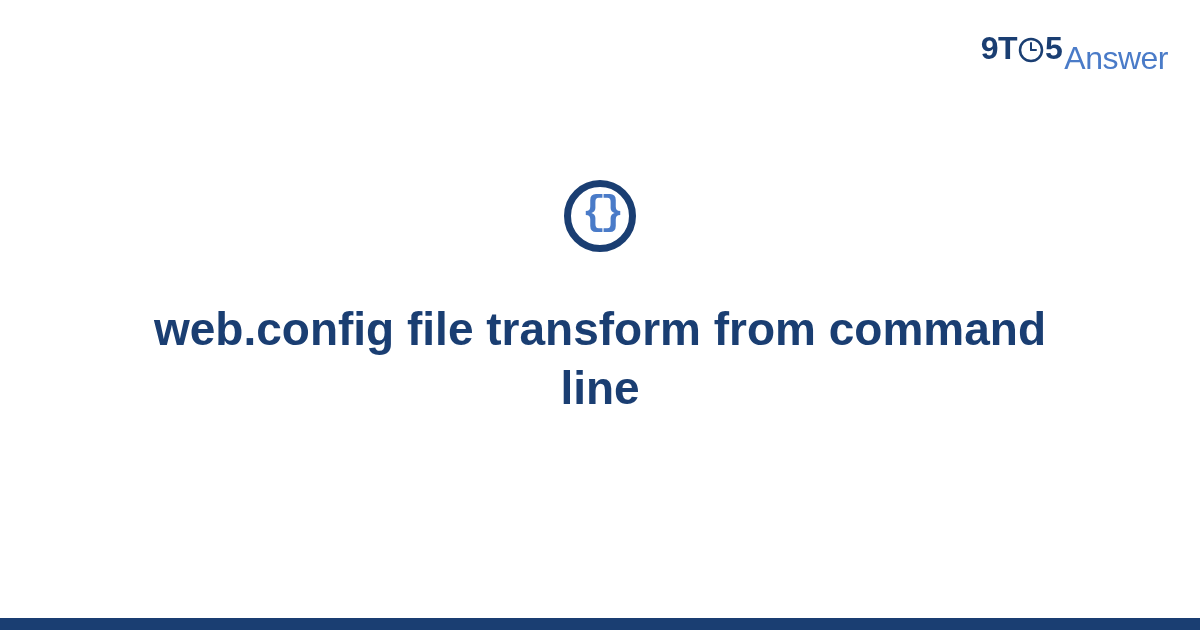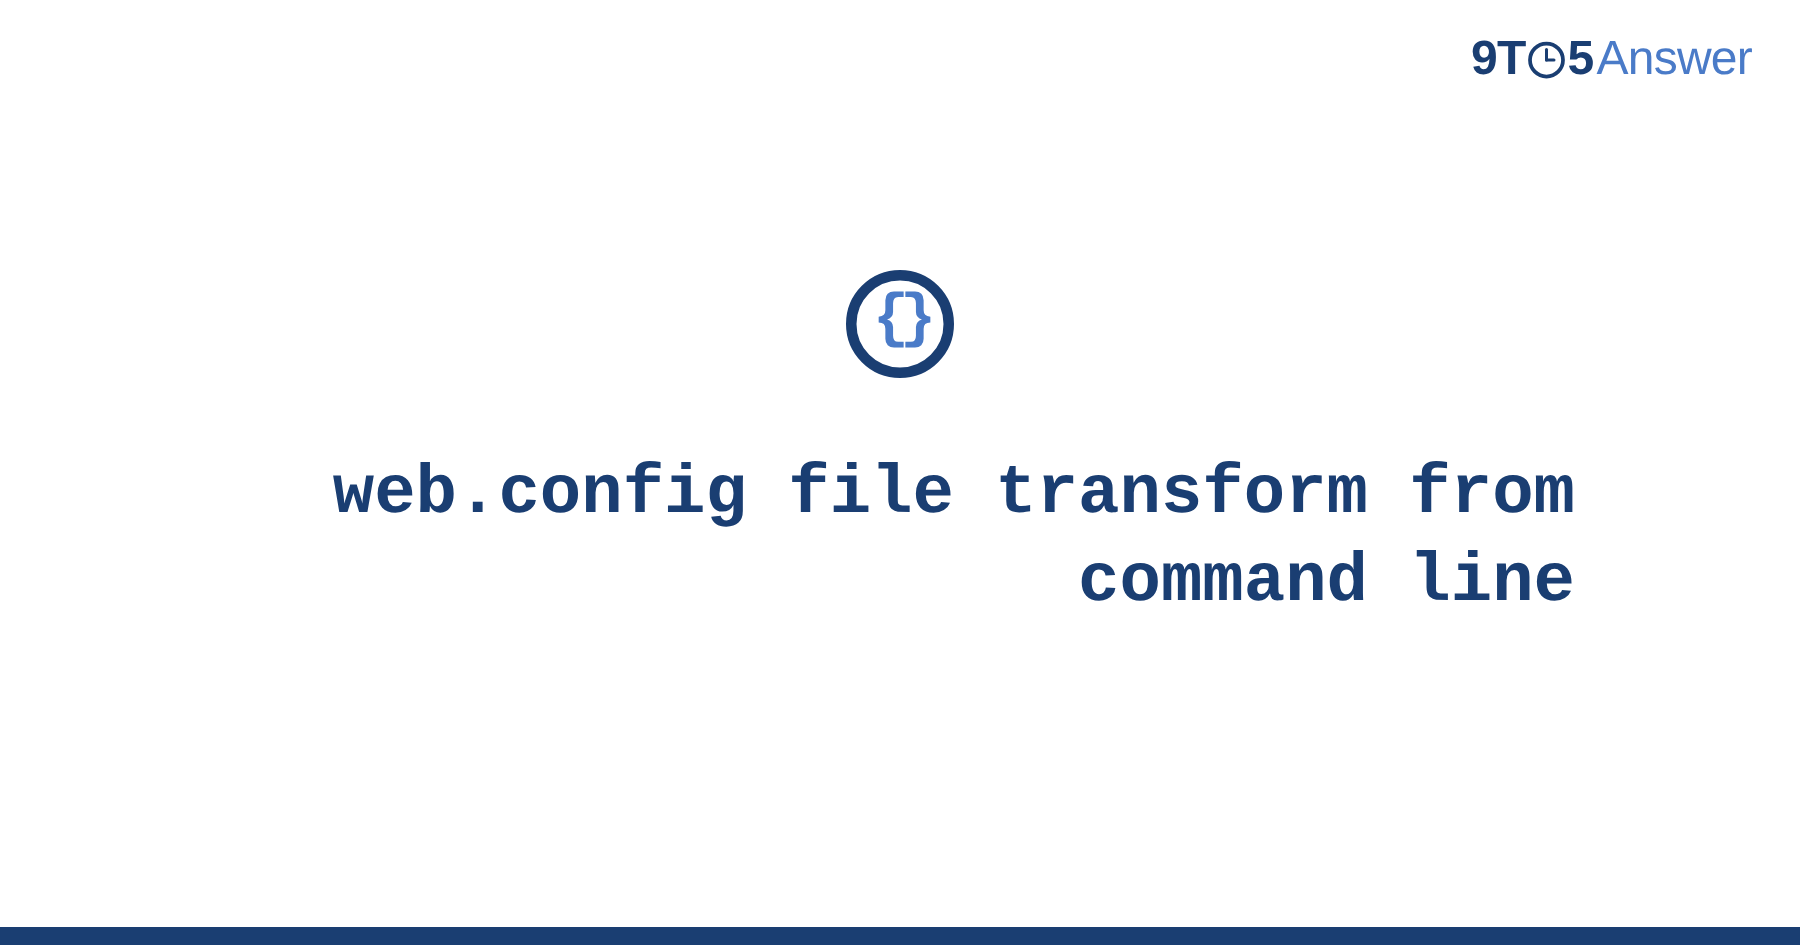--- a/index.html
+++ b/index.html
@@ -42,20 +42,21 @@
       top: 1px;
     }
     .logo-five {
       color: #1a3e72;
       font-weight: 700;
     }
     .logo-answer {
       color: #4a7bc8;
       font-weight: 400;
       margin-left: 2px;
+      margin-top: 20px;
     }
     .center-content {
       position: absolute;
       top: 0;
       left: 0;
       width: 1200px;
       height: 618px;
       display: flex;
       flex-direction: column;
       align-items: center;
@@ -79,24 +80,23 @@
       font-family: "Courier New", monospace;
       letter-spacing: -6px;
       line-height: 1;
       position: relative;
       top: -2px;
     }
     .heading {
       font-size: 46px;
       font-weight: 700;
       color: #1a3e72;
-      text-align: right;
+      text-align: center;
       max-width: 900px;
       line-height: 1.28;
-      font-family: Liberation Mono, monospace;
     }
     .footer-bar {
       position: absolute;
       bottom: 0;
       left: 0;
       width: 1200px;
       height: 12px;
       background: #1a3e72;
     }
   </style>

